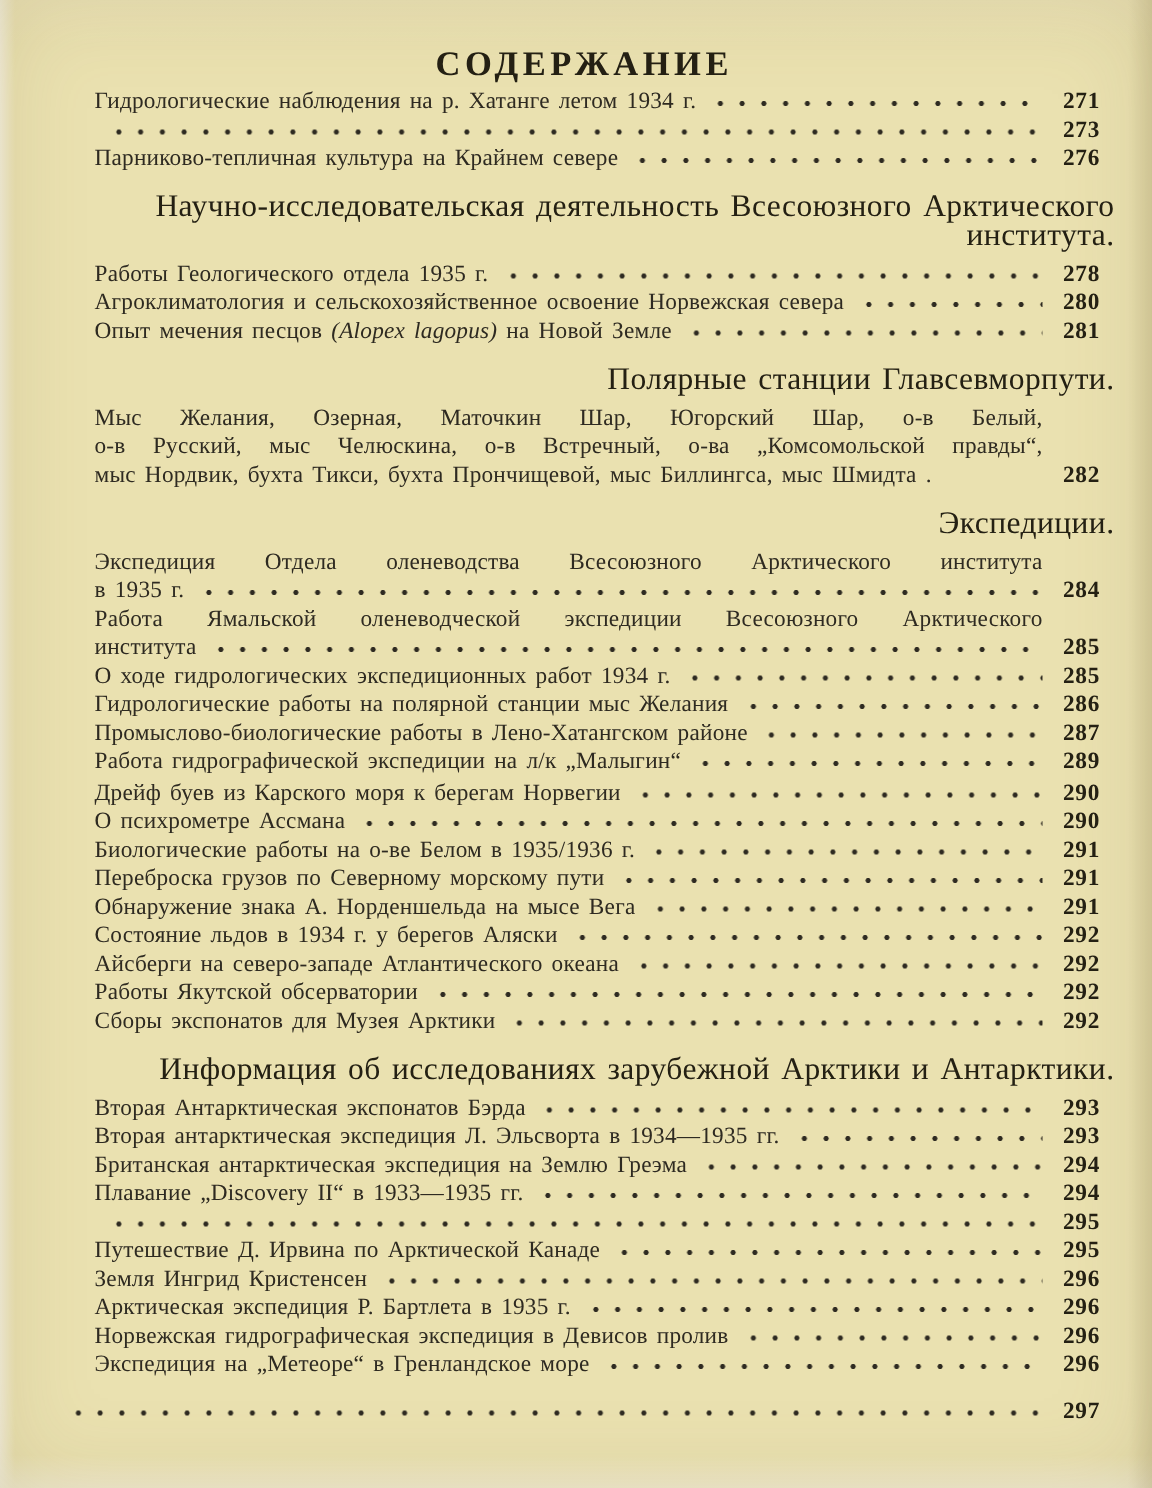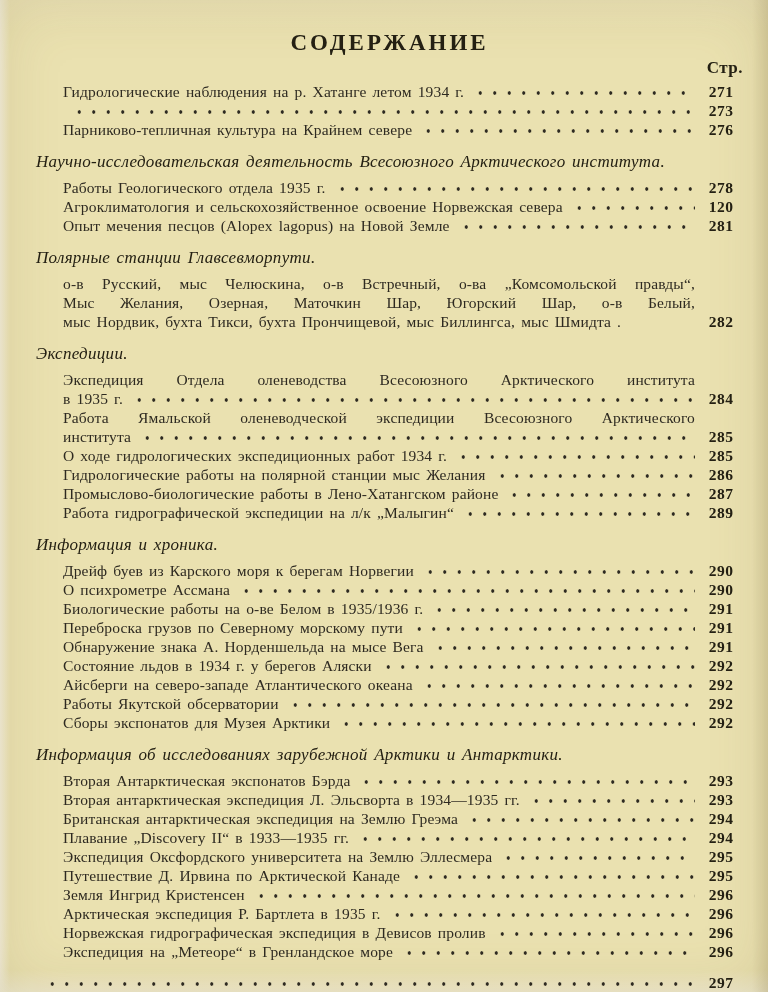--- a/index.html
+++ b/index.html
@@ -30,25 +30,25 @@
     margin:4px 0 2px 0;
   }
   .page-col-label{
     text-align:right;font-weight:bold;font-size:17px;
     color:var(--ink-strong);
     margin:0 0 4px 0;letter-spacing:.5px;
   }
   .toc{font-size:15.5px;line-height:19px;word-spacing:2px;letter-spacing:.15px;}
   .toc-section{margin-top:2px;}
   .section-header{
-    font-style:italic;
-    font-size:17px;
+    font-size:21px;
     color:var(--ink-strong);
     margin:13px 0 7px 0;
     letter-spacing:.3px;
+    text-align:right;
   }
   .toc-item{margin-left:27px;}
   .toc-section.flush .toc-item{margin-left:0;}
   .full-line{
     margin-right:48px;
     text-align:justify;text-align-last:justify;text-justify:inter-word;
     white-space:normal;
   }
   .row{display:flex;align-items:baseline;}
   .row .text{white-space:nowrap;flex:0 0 auto;}
@@ -62,28 +62,27 @@
     background-position:2px 64%;
   }
   .leader.blank{background:none;}
   .pagenum{
     flex:0 0 44px;text-align:center;
     font-weight:bold;color:var(--ink-strong);
     letter-spacing:.5px;
   }
   .closing{margin-top:12px;}
   .closing .text, .closing .full-line{font-style:italic;}
-  .it{}
+  .it{font-style:italic;}
 </style>
 </head>
 <body>
 
 <div class="sheet">
   <div class="title">СОДЕРЖАНИЕ</div>
-  <div class="page-col-label">Стр.</div>
   <div class="toc" id="toc-root">
       <div class="toc-section">
         <div class="toc-item">
           <div class="row">
             <span class="text">Гидрологические наблюдения на р. Хатанге летом 1934 г.</span>
             <span class="leader"></span>
             <span class="pagenum">271</span>
           </div>
         </div>
         <div class="toc-item">
@@ -106,36 +105,36 @@
           <div class="row">
             <span class="text">Работы Геологического отдела 1935 г.</span>
             <span class="leader"></span>
             <span class="pagenum">278</span>
           </div>
         </div>
         <div class="toc-item">
           <div class="row">
             <span class="text">Агроклиматология и сельскохозяйственное освоение Норвежская севера</span>
             <span class="leader"></span>
-            <span class="pagenum">120</span>
+            <span class="pagenum">280</span>
           </div>
         </div>
         <div class="toc-item">
           <div class="row">
             <span class="text"><span>Опыт мечения песцов </span><span class="it">(Alopex lagopus)</span><span> на Новой Земле</span></span>
             <span class="leader"></span>
             <span class="pagenum">281</span>
           </div>
         </div>
       </div>
       <div class="toc-section">
         <div class="section-header">Полярные станции Главсевморпути.</div>
         <div class="toc-item">
+          <div class="full-line">Мыс Желания, Озерная, Маточкин Шар, Югорский Шар, о-в Белый,</div>
           <div class="full-line">о-в Русский, мыс Челюскина, о-в Встречный, о-ва „Комсомольской правды“,</div>
-          <div class="full-line">Мыс Желания, Озерная, Маточкин Шар, Югорский Шар, о-в Белый,</div>
           <div class="row">
             <span class="text">мыс Нордвик, бухта Тикси, бухта Прончищевой, мыс Биллингса, мыс Шмидта .</span>
             <span class="leader blank"></span>
             <span class="pagenum">282</span>
           </div>
         </div>
       </div>
       <div class="toc-section">
         <div class="section-header">Экспедиции.</div>
         <div class="toc-item">
@@ -177,21 +176,20 @@
         </div>
         <div class="toc-item">
           <div class="row">
             <span class="text">Работа гидрографической экспедиции на л/к „Малыгин“</span>
             <span class="leader"></span>
             <span class="pagenum">289</span>
           </div>
         </div>
       </div>
       <div class="toc-section">
-        <div class="section-header">Информация и хроника.</div>
         <div class="toc-item">
           <div class="row">
             <span class="text">Дрейф буев из Карского моря к берегам Норвегии</span>
             <span class="leader"></span>
             <span class="pagenum">290</span>
           </div>
         </div>
         <div class="toc-item">
           <div class="row">
             <span class="text">О психрометре Ассмана</span>
@@ -274,21 +272,20 @@
         </div>
         <div class="toc-item">
           <div class="row">
             <span class="text">Плавание „Discovery II“ в 1933—1935 гг.</span>
             <span class="leader"></span>
             <span class="pagenum">294</span>
           </div>
         </div>
         <div class="toc-item">
           <div class="row">
-            <span class="text">Экспедиция Оксфордского университета на Землю Эллесмера</span>
             <span class="leader"></span>
             <span class="pagenum">295</span>
           </div>
         </div>
         <div class="toc-item">
           <div class="row">
             <span class="text">Путешествие Д. Ирвина по Арктической Канаде</span>
             <span class="leader"></span>
             <span class="pagenum">295</span>
           </div>

